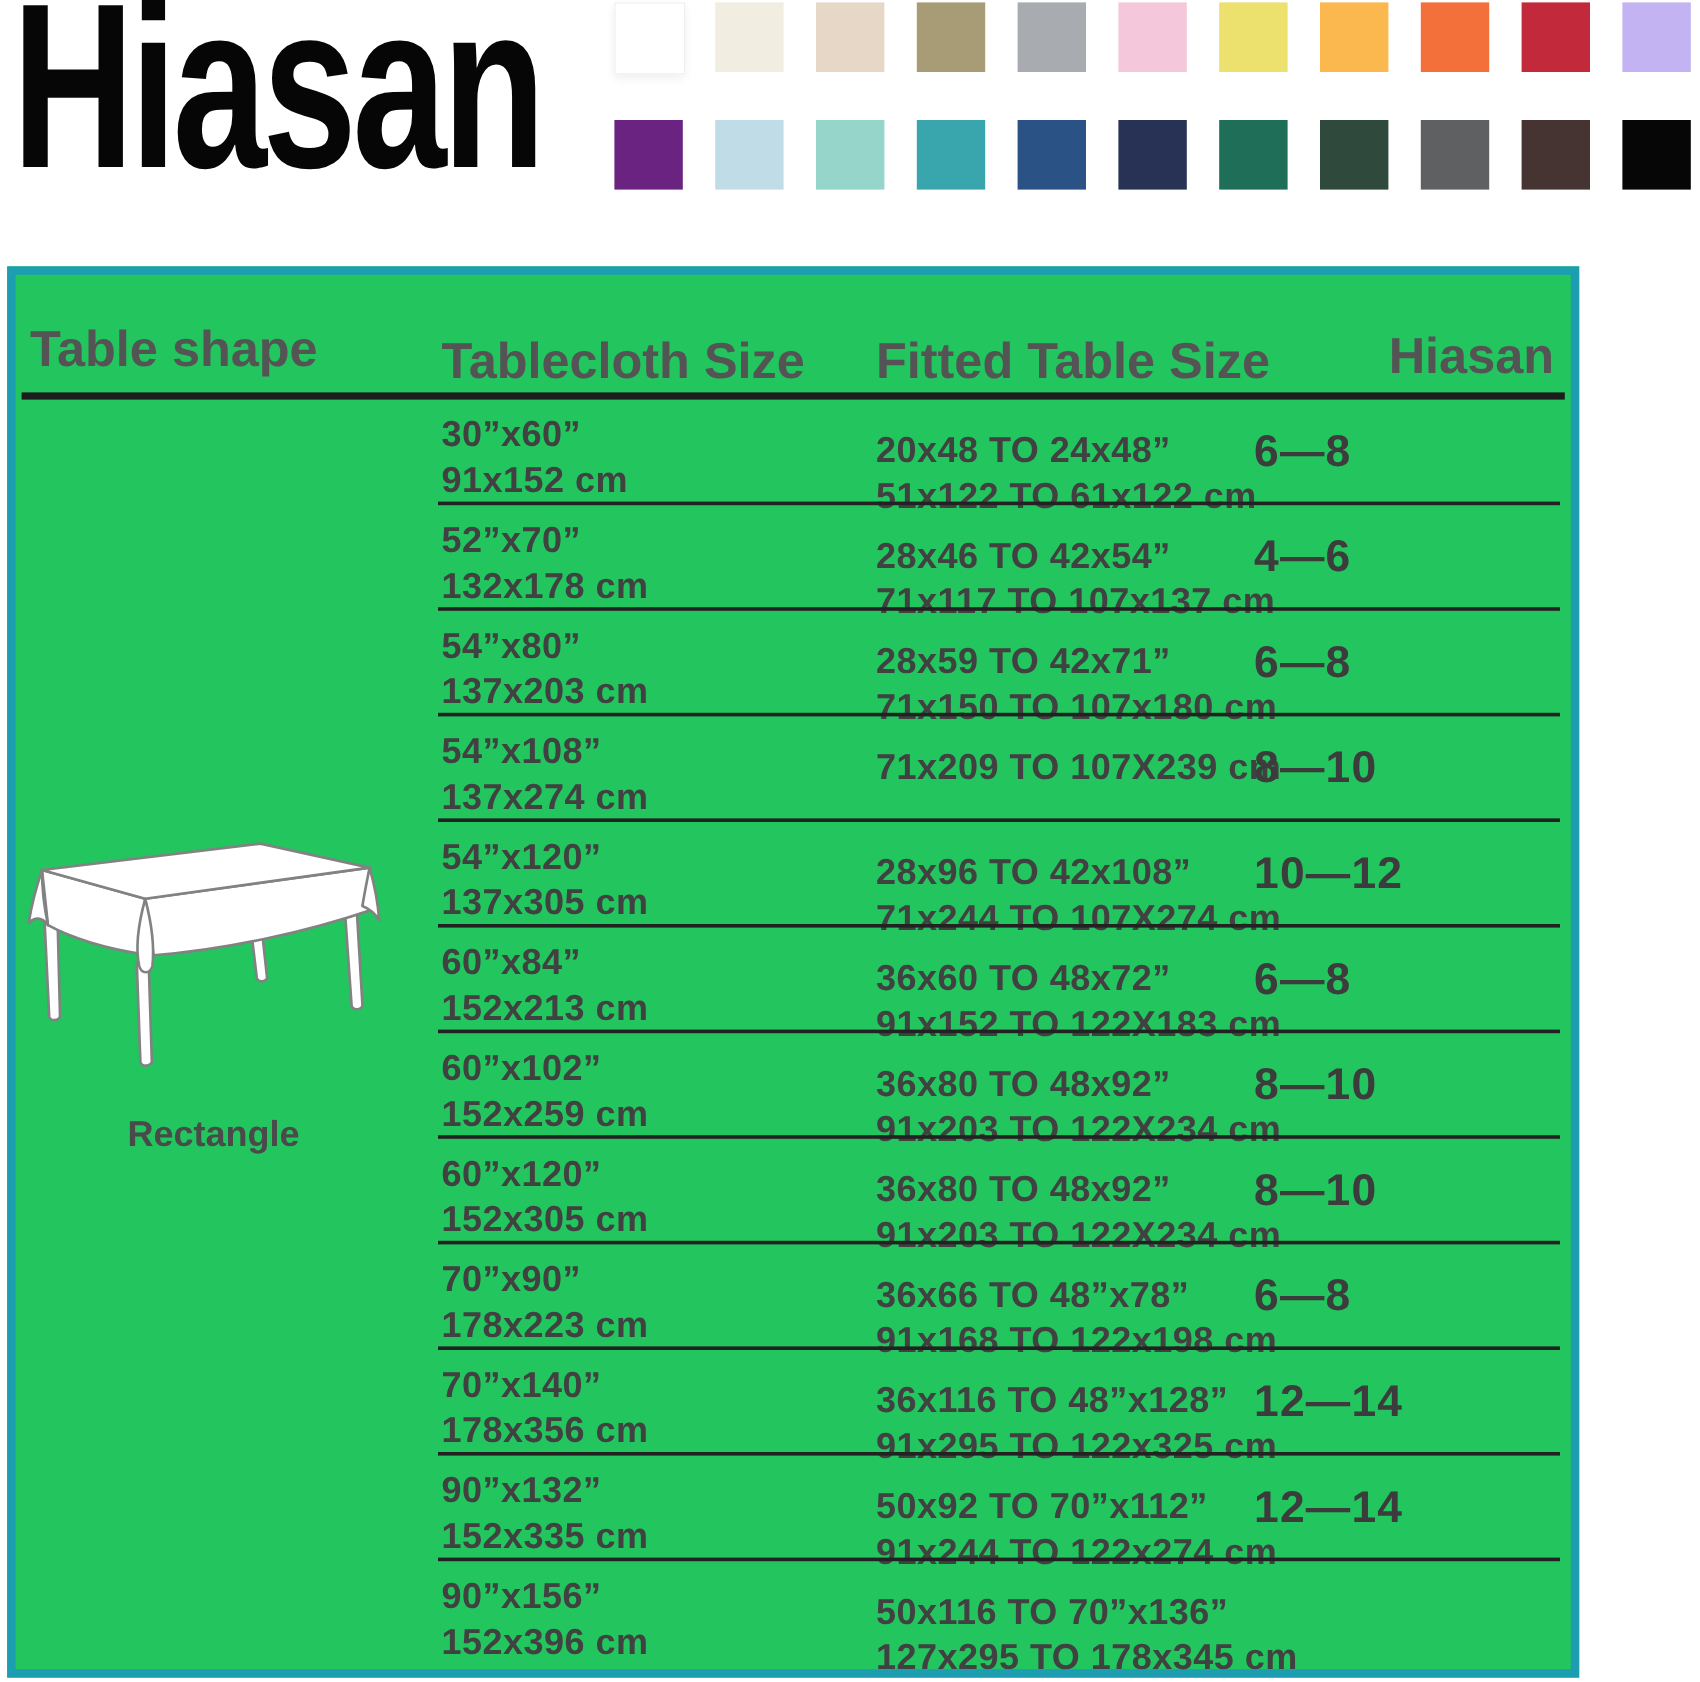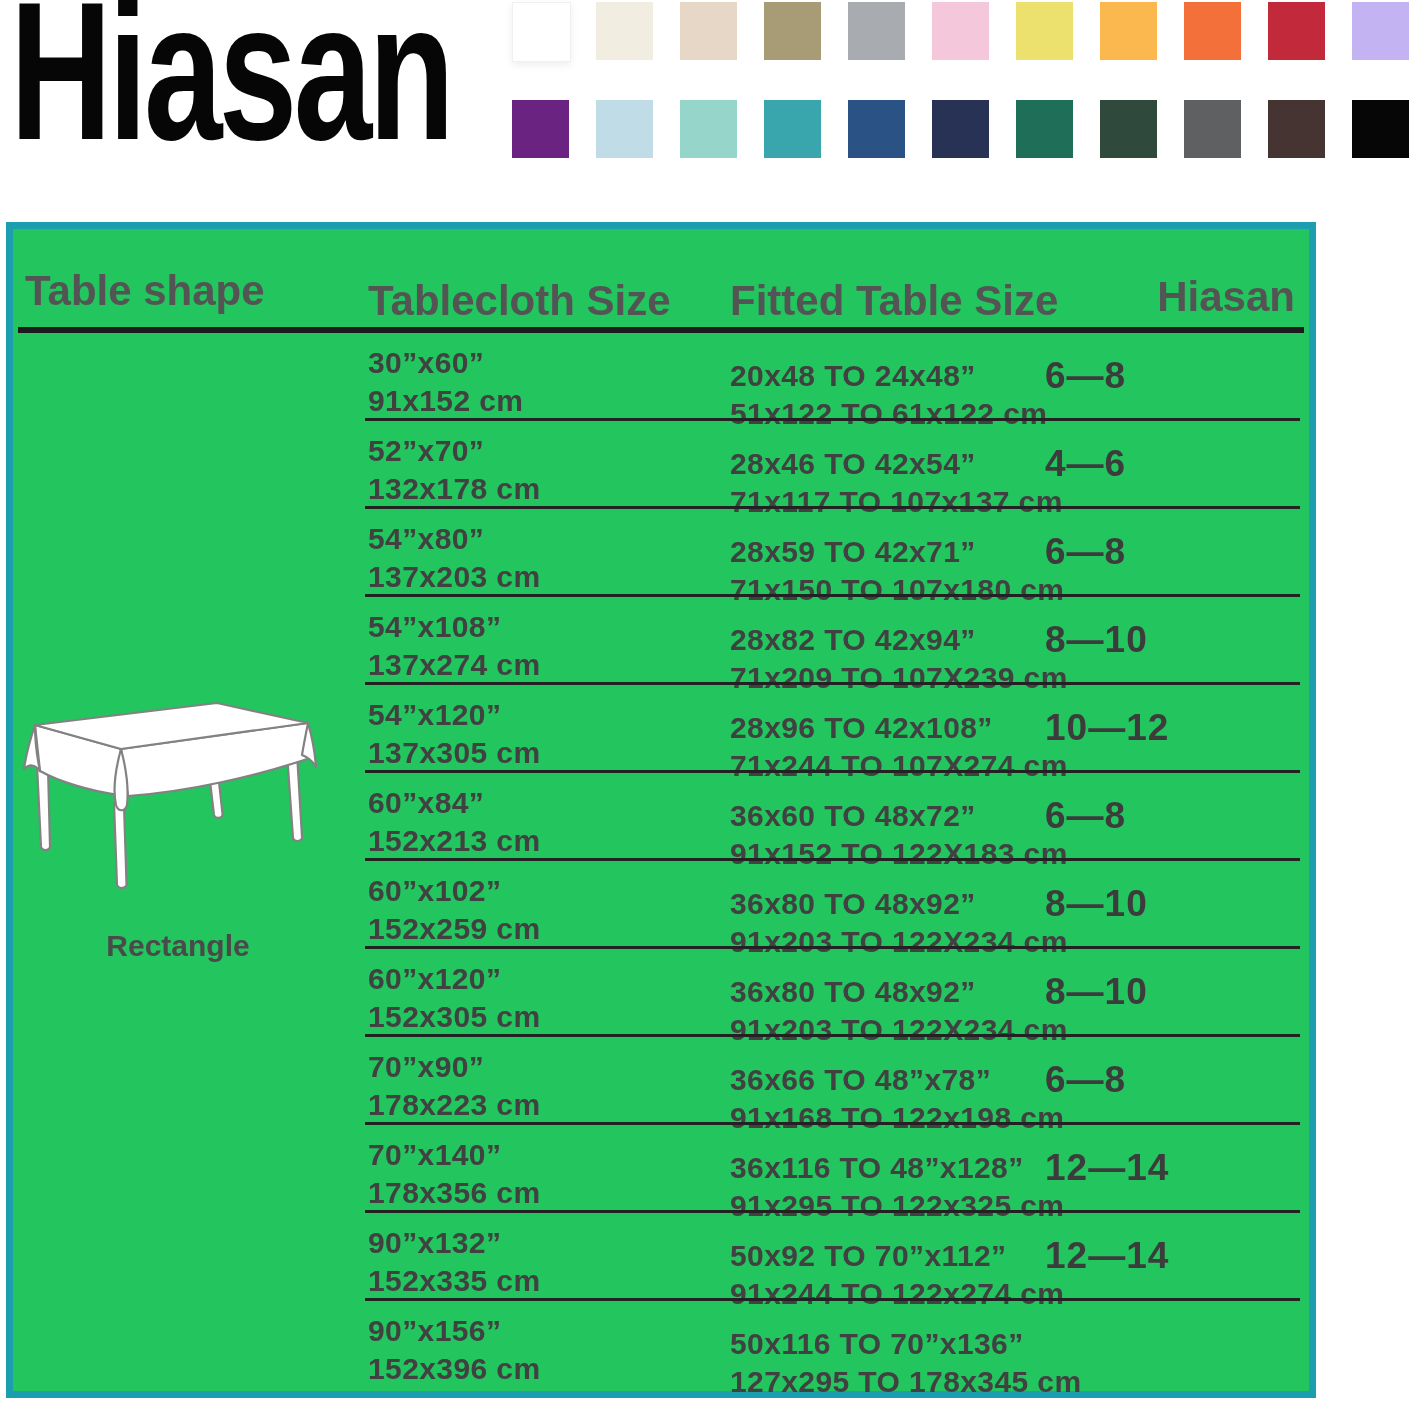--- a/index.html
+++ b/index.html
@@ -132,21 +132,20 @@
     </div>
     <div class="cell seat">6—8</div>
   </div>
 
   <div class="row">
     <div class="cell tc">
       <div>54”x108”</div>
       <div>137x274 cm</div>
     </div>
     <div class="cell ft">
-      <div>28x82 TO 42x94”</div>
       <div>71x209 TO 107X239 cm</div>
     </div>
     <div class="cell seat">8—10</div>
   </div>
 
   <div class="row">
     <div class="cell tc">
       <div>54”x120”</div>
       <div>137x305 cm</div>
     </div>

